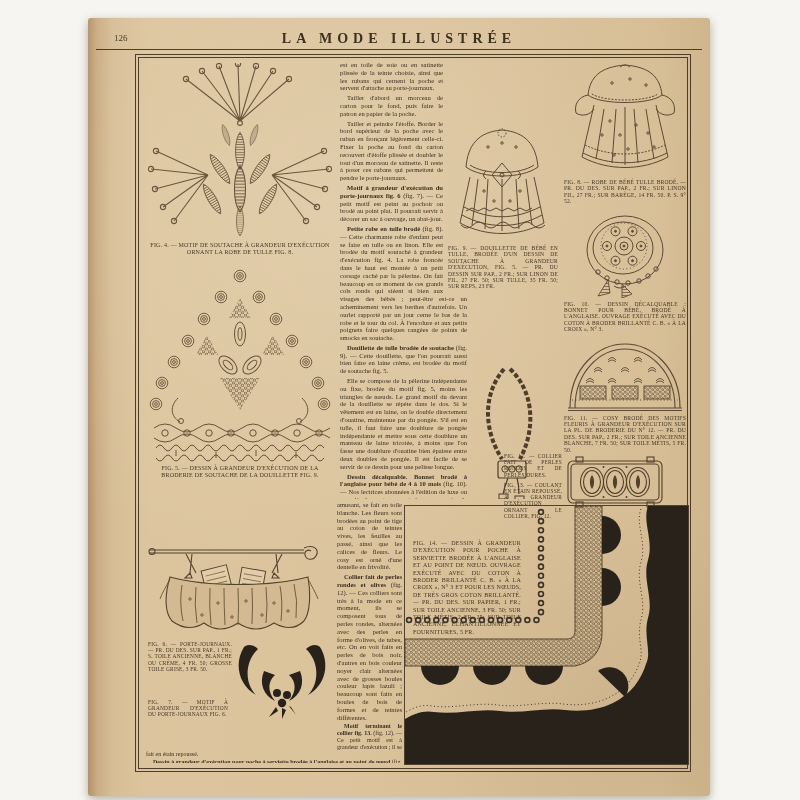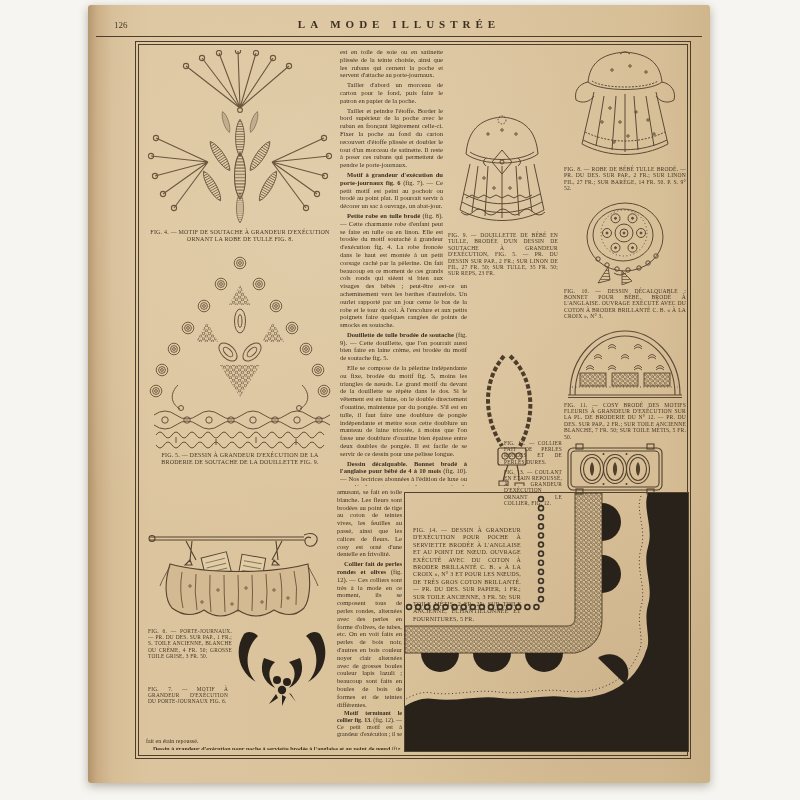--- a/index.html
+++ b/index.html
@@ -1,25 +1,25 @@
 <!DOCTYPE html>
 <html><head>
 <meta charset="utf-8">
 <style>
   html,body{margin:0;padding:0;}
   body{width:800px;height:800px;background:#f6f5f1;position:relative;overflow:hidden;
        font-family:"Liberation Serif","DejaVu Serif",serif;}
-  .page{position:absolute;left:88px;top:5px;width:622px;height:778px;border-radius:3px;
+  .page{position:absolute;left:88px;top:18px;width:622px;height:778px;border-radius:3px;
         background:
           radial-gradient(90% 70% at 40% 25%, rgba(255,250,235,.18), rgba(0,0,0,0) 70%),
           radial-gradient(60% 40% at 85% 90%, rgba(120,90,50,.10), rgba(0,0,0,0) 70%),
           linear-gradient(90deg,#b2936b 0,#c9ac83 9px,#d6bd96 24px,#dcc59e 60px,#dac29b 55%,#d6bd95 92%,#cfb68c 100%);
         box-shadow:0 3px 10px rgba(60,45,25,.35);}
   .pgnum{position:absolute;left:26px;top:15px;font-size:9px;color:#463926;}
-  .ptitle{position:absolute;left:0;right:0;top:13px;text-align:center;font-size:11px;
+  .ptitle{position:absolute;left:0;right:0;top:13px;text-align:center;font-size:14px;
           font-weight:bold;letter-spacing:5px;color:#3c3021;}
   .hrule{position:absolute;left:8px;right:8px;top:31px;border-top:1.6px solid #4d3e2b;}
   .frame{position:absolute;left:47px;top:36px;width:554px;height:716px;border:1.2px solid #4d3e2b;}
   .frame-inner{position:absolute;inset:2px;border:1px solid #4d3e2b;pointer-events:none;}
 
   .body-txt{color:#3a3021;text-align:justify;}
   .body-txt p{margin:0 0 2px 0;text-indent:7px;}
   .body-txt p.noind{text-indent:0;}
   b.lead{font-weight:bold;}
   .cap{color:#443827;text-align:justify;letter-spacing:.2px;}

